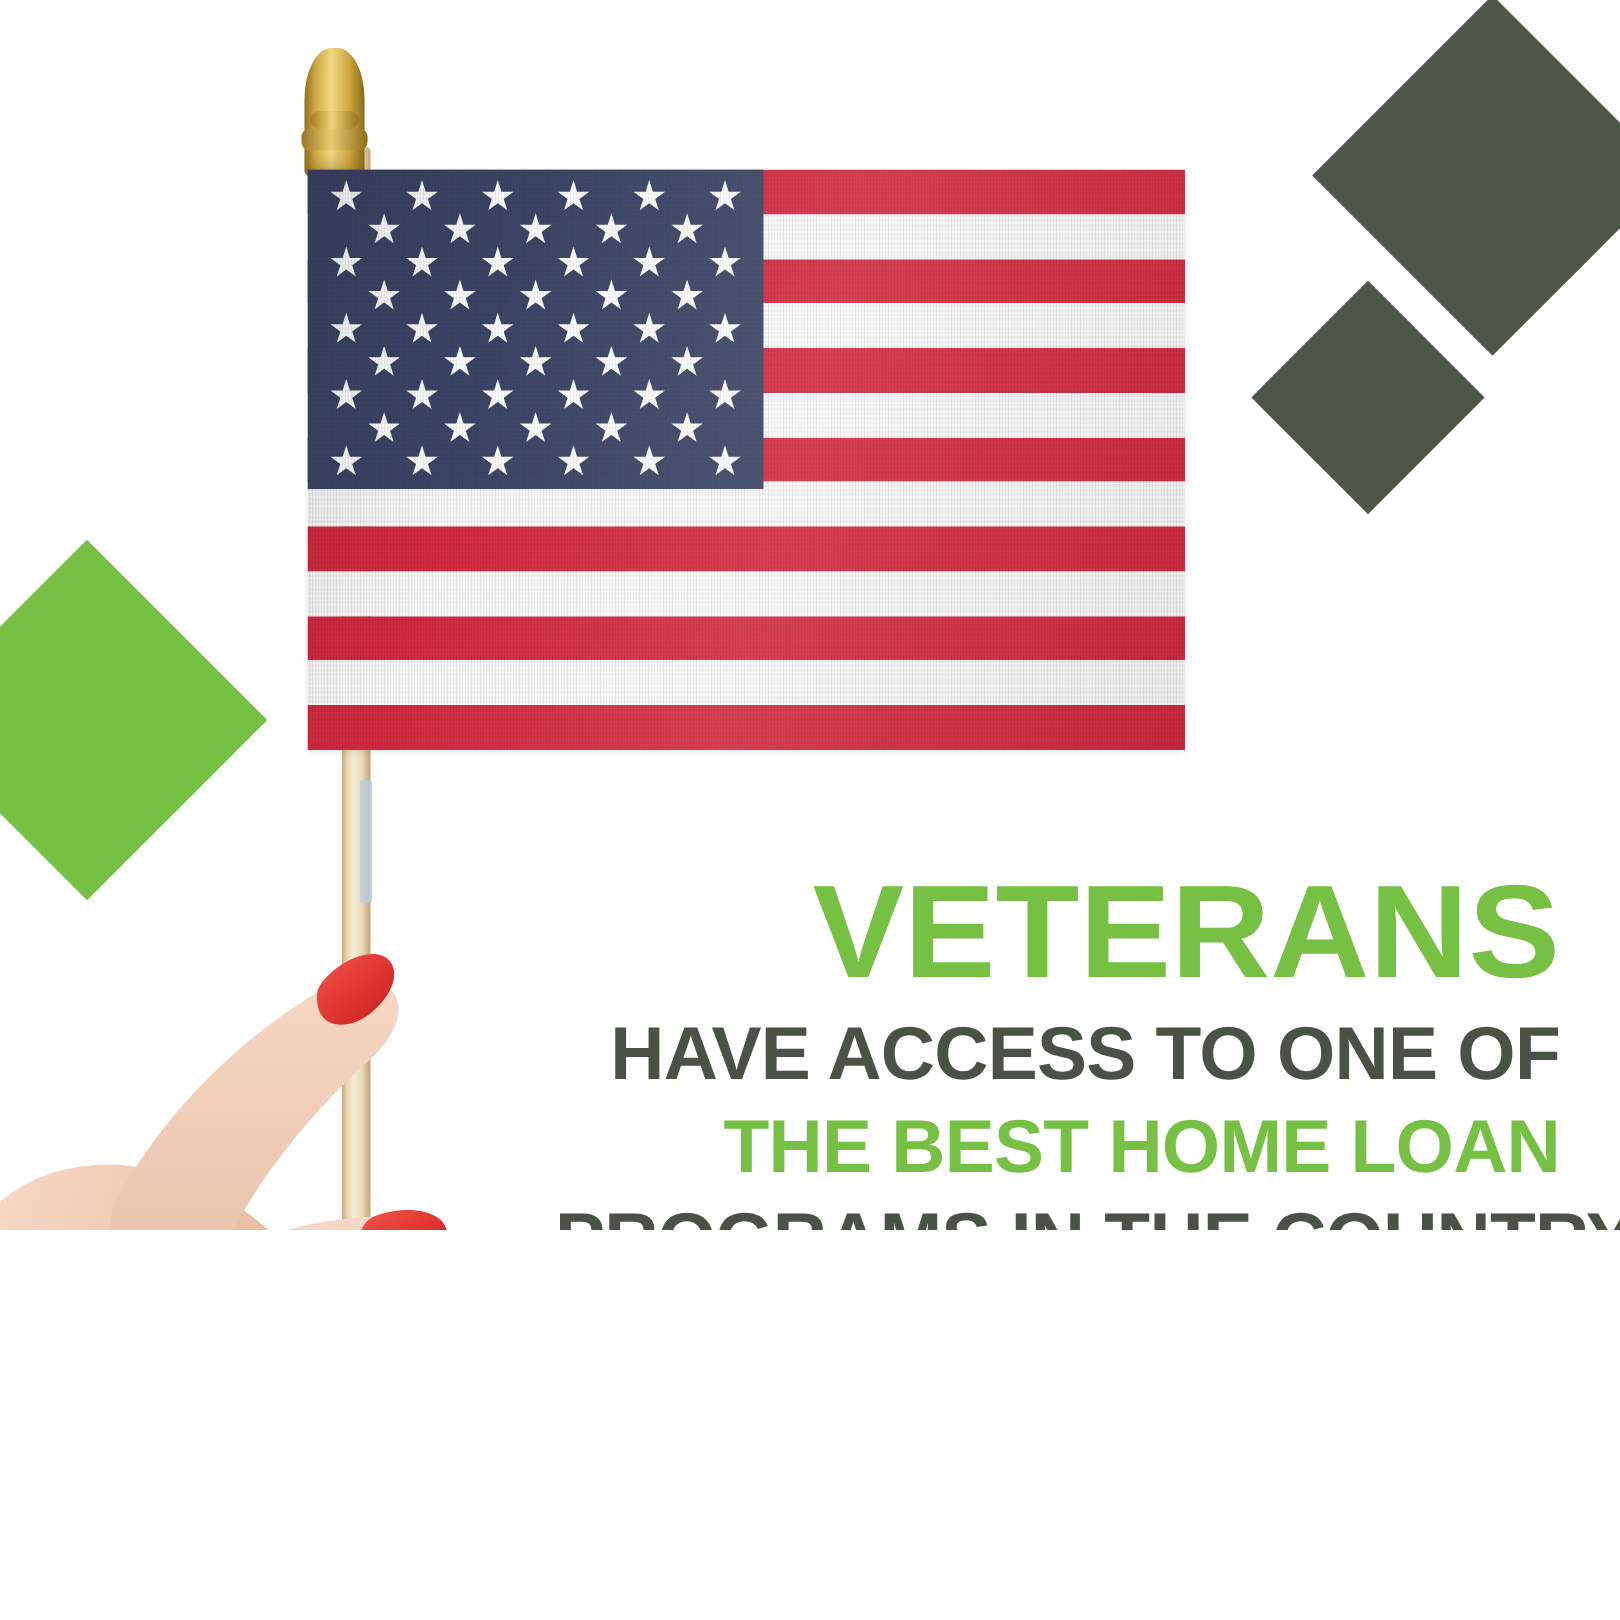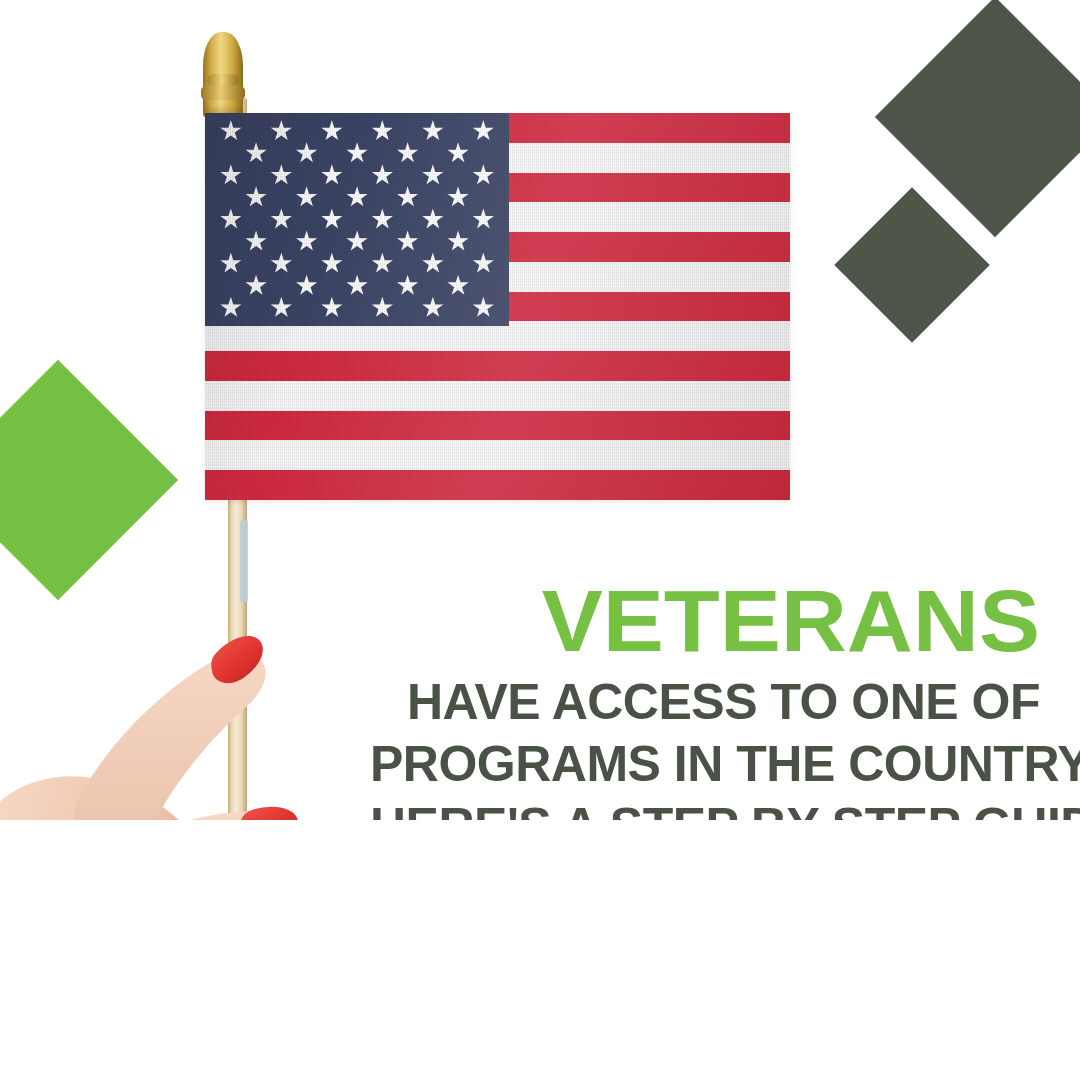--- a/index.html
+++ b/index.html
@@ -442,17 +442,18 @@
                  C 294 368, 286 400, 266 418
                  C 250 432, 230 430, 222 414
                  C 210 390, 212 348, 230 332 Z" fill="url(#nail)"></path>
       </svg>
     </div>
   </div>
 
   <div id="headline-block">
     <span class="hl-line" id="hl-veterans">VETERANS</span>
     <span class="hl-line" id="hl-line2">HAVE ACCESS TO ONE OF</span>
+    <span class="hl-line" id="hl-line3">THE BEST HOME LOAN</span>
     <span class="hl-line" id="hl-line4">PROGRAMS IN THE COUNTRY,</span>
     <span class="hl-line" id="hl-line5">HERE'S A STEP BY STEP GUIDE</span>
   </div>
 
 </div>
 
 </body></html>

